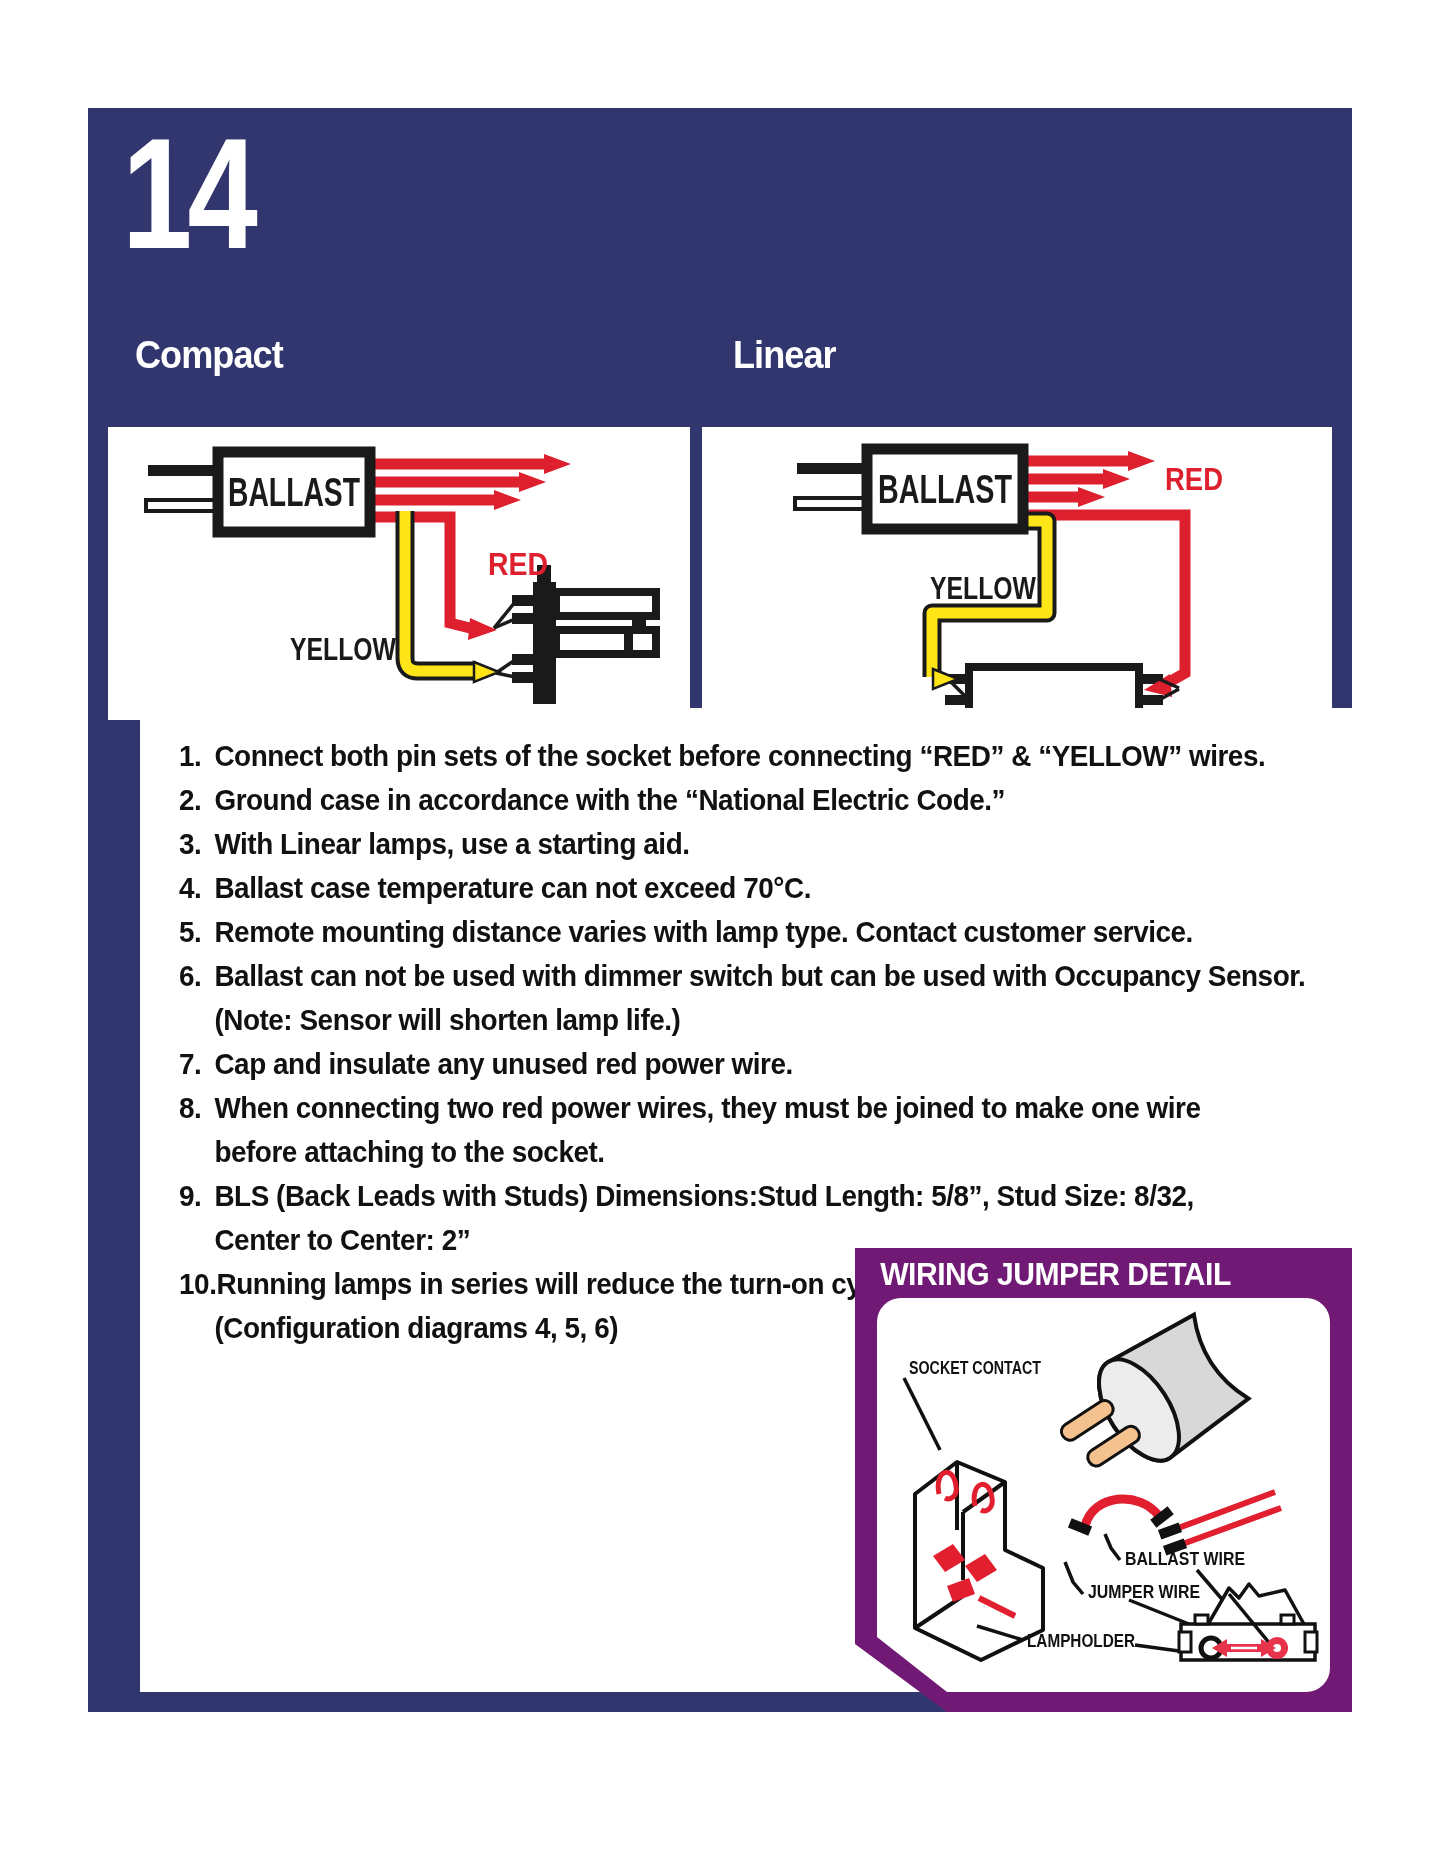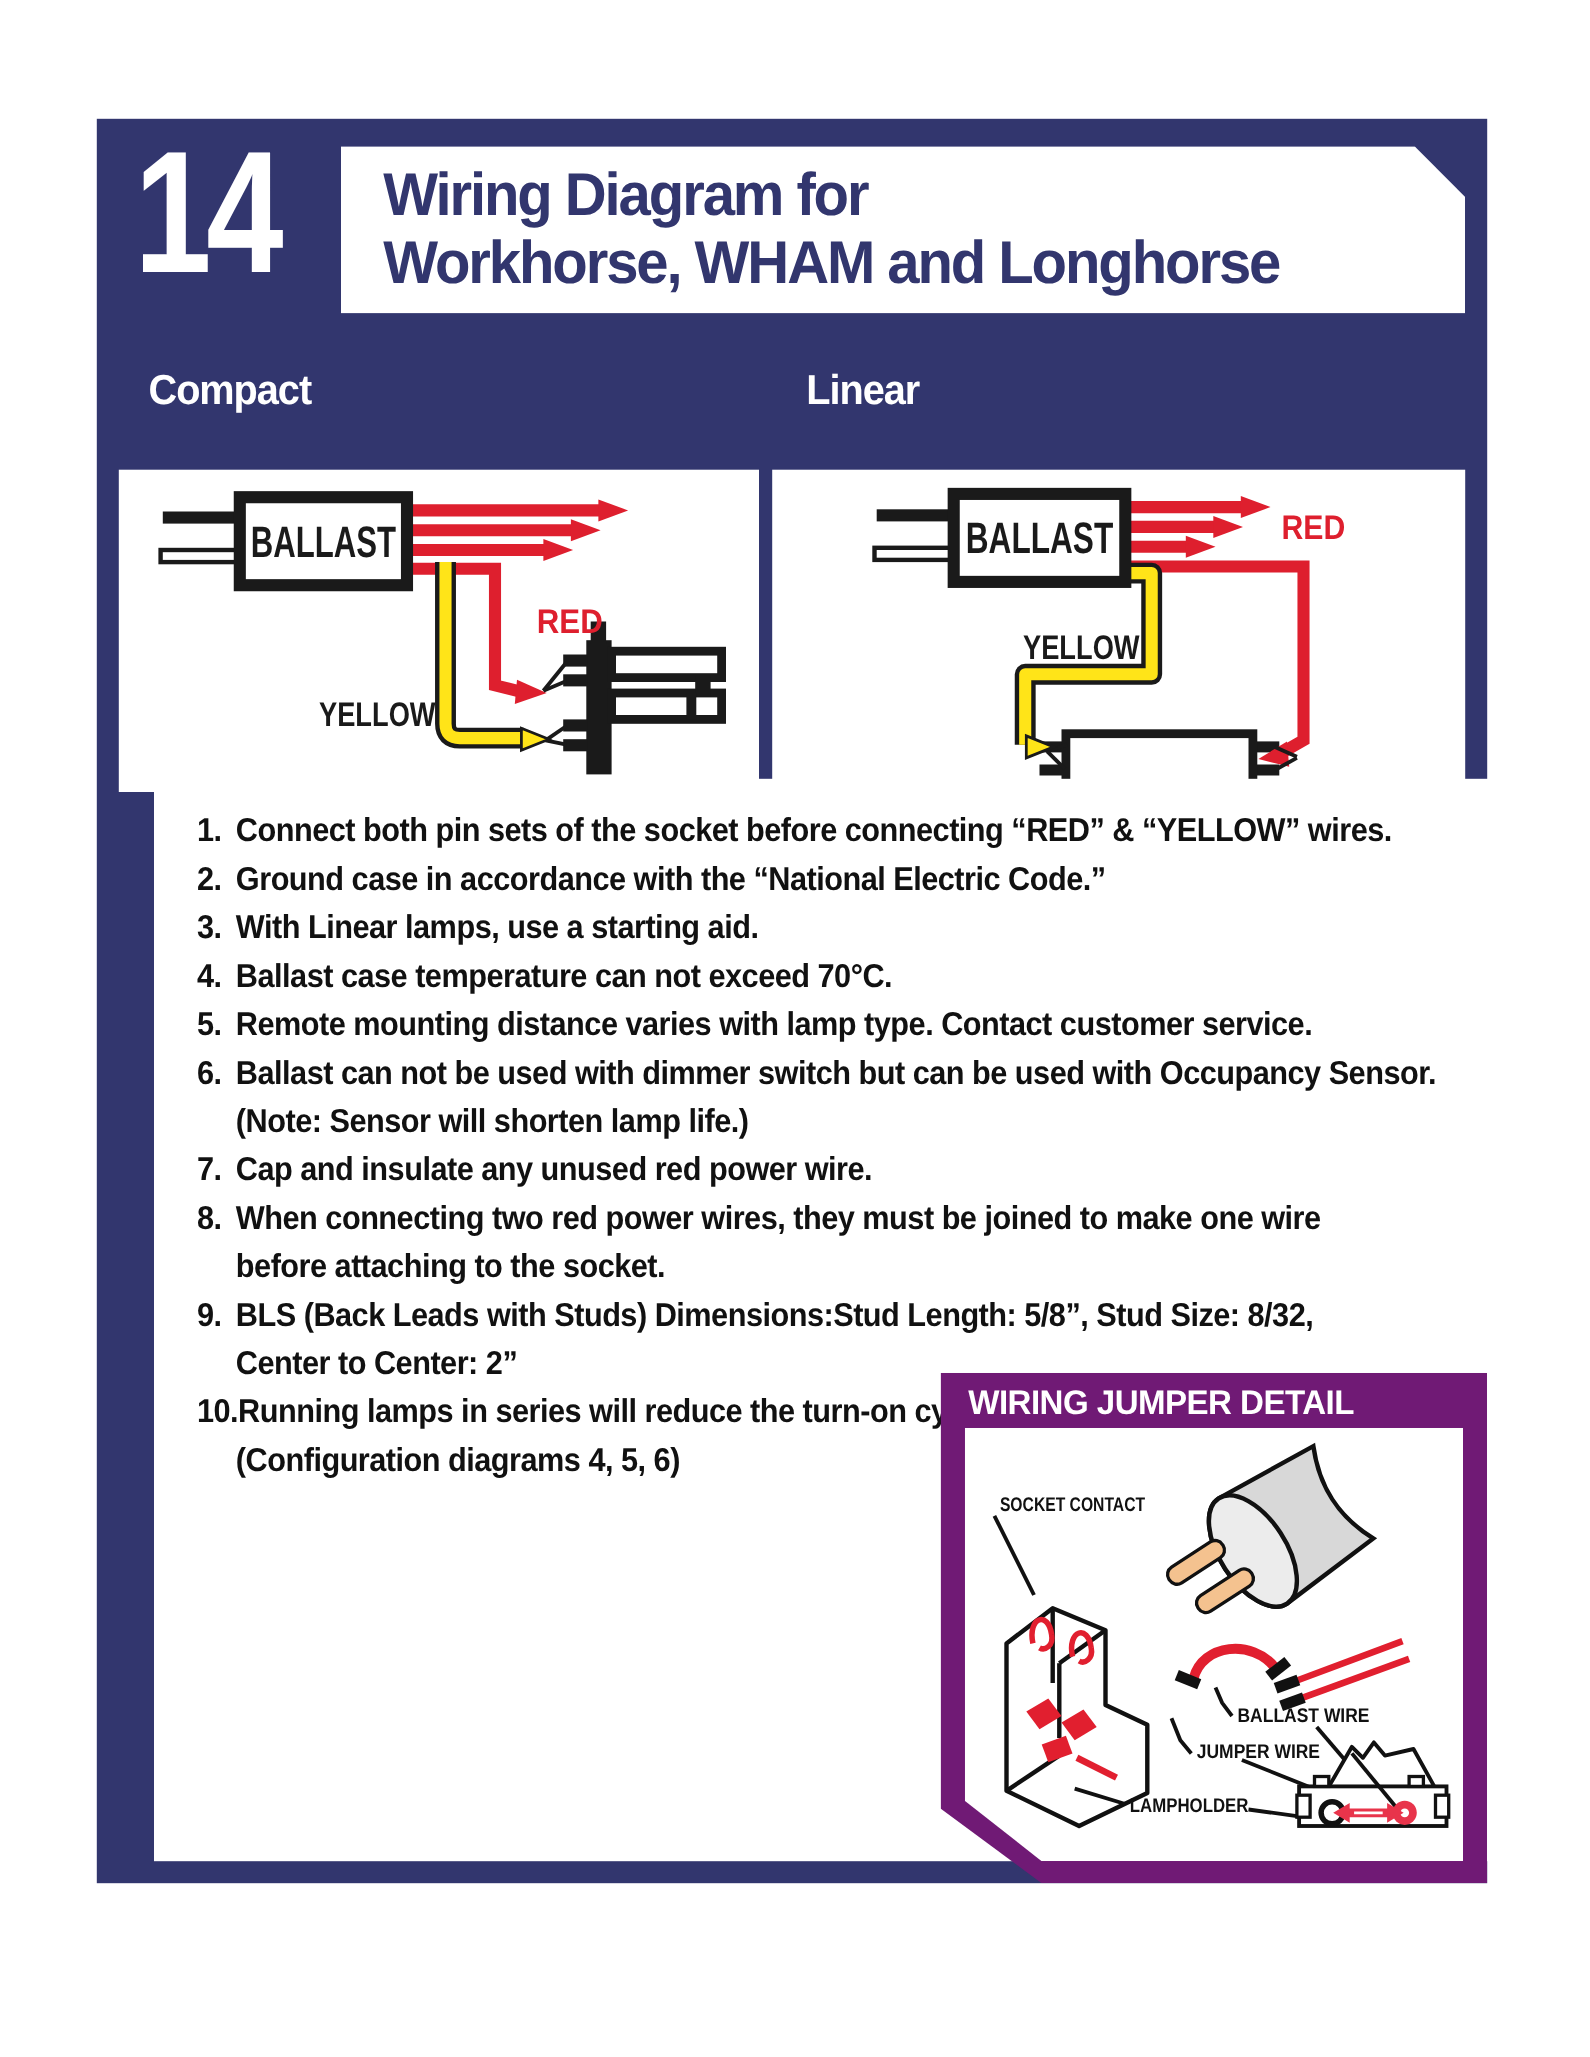--- a/index.html
+++ b/index.html
@@ -24,37 +24,31 @@
   .note{padding-left:38px;white-space:nowrap;}
   .note .n{display:inline-block;min-width:38px;margin-left:-38px;}
   .note .cont:empty{display:none;}
   .detail{position:absolute;left:767px;top:1140px;width:497px;height:464px;background:#701a75;z-index:2;
           -webkit-clip-path:polygon(0 0,100% 0,100% 100%,92px 100%,0 calc(100% - 68px));
           clip-path:polygon(0 0,100% 0,100% 100%,92px 100%,0 calc(100% - 68px));}
   .detail-title{height:50px;line-height:53px;color:#fff;font-size:31px;font-weight:bold;
                 letter-spacing:-.5px;padding-left:26px;transform:scaleX(.97);transform-origin:left top;white-space:nowrap;}
   .detail-inner{position:absolute;left:22px;top:50px;width:453px;height:394px;background:#fff;
           -webkit-clip-path:polygon(0 0,100% 0,100% 100%,70px 100%,0 calc(100% - 55px));
-          clip-path:polygon(0 0,100% 0,100% 100%,70px 100%,0 calc(100% - 55px));}
+          clip-path:polygon(0 0,100% 0,100% 100%,70px 100%,0 calc(100% - 55px));border-radius:24px;}
   svg text{font-family:"Liberation Sans",sans-serif;font-weight:bold;}
 </style>
 </head>
 <body>
 
 <div class="page">
   <div class="frame">
 
     <div class="num14">14</div>
 
-    <div class="titlebox">
-      <div class="title">
-        <div>Wiring Diagram for</div>
-        <div>Workhorse, WHAM and Longhorse</div>
-      </div>
-    </div>
 
     <div class="seclabel lab-compact">Compact</div>
     <div class="seclabel lab-linear">Linear</div>
 
     <div class="diagbox box-compact">
       <svg width="582" height="293" viewBox="0 0 582 293">
         <g>
           <rect x="40" y="38" width="74" height="11" fill="#1a1a1a"></rect>
           <rect x="38" y="73" width="78" height="11" fill="#fff" stroke="#1a1a1a" stroke-width="4"></rect>
         </g>

